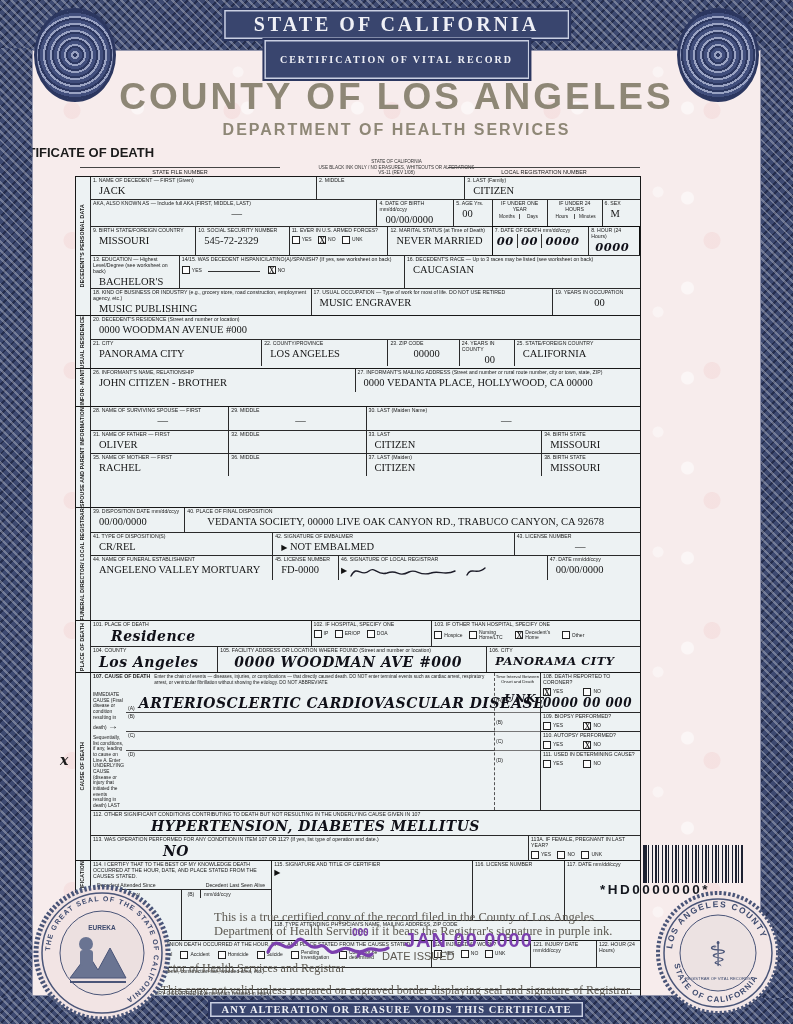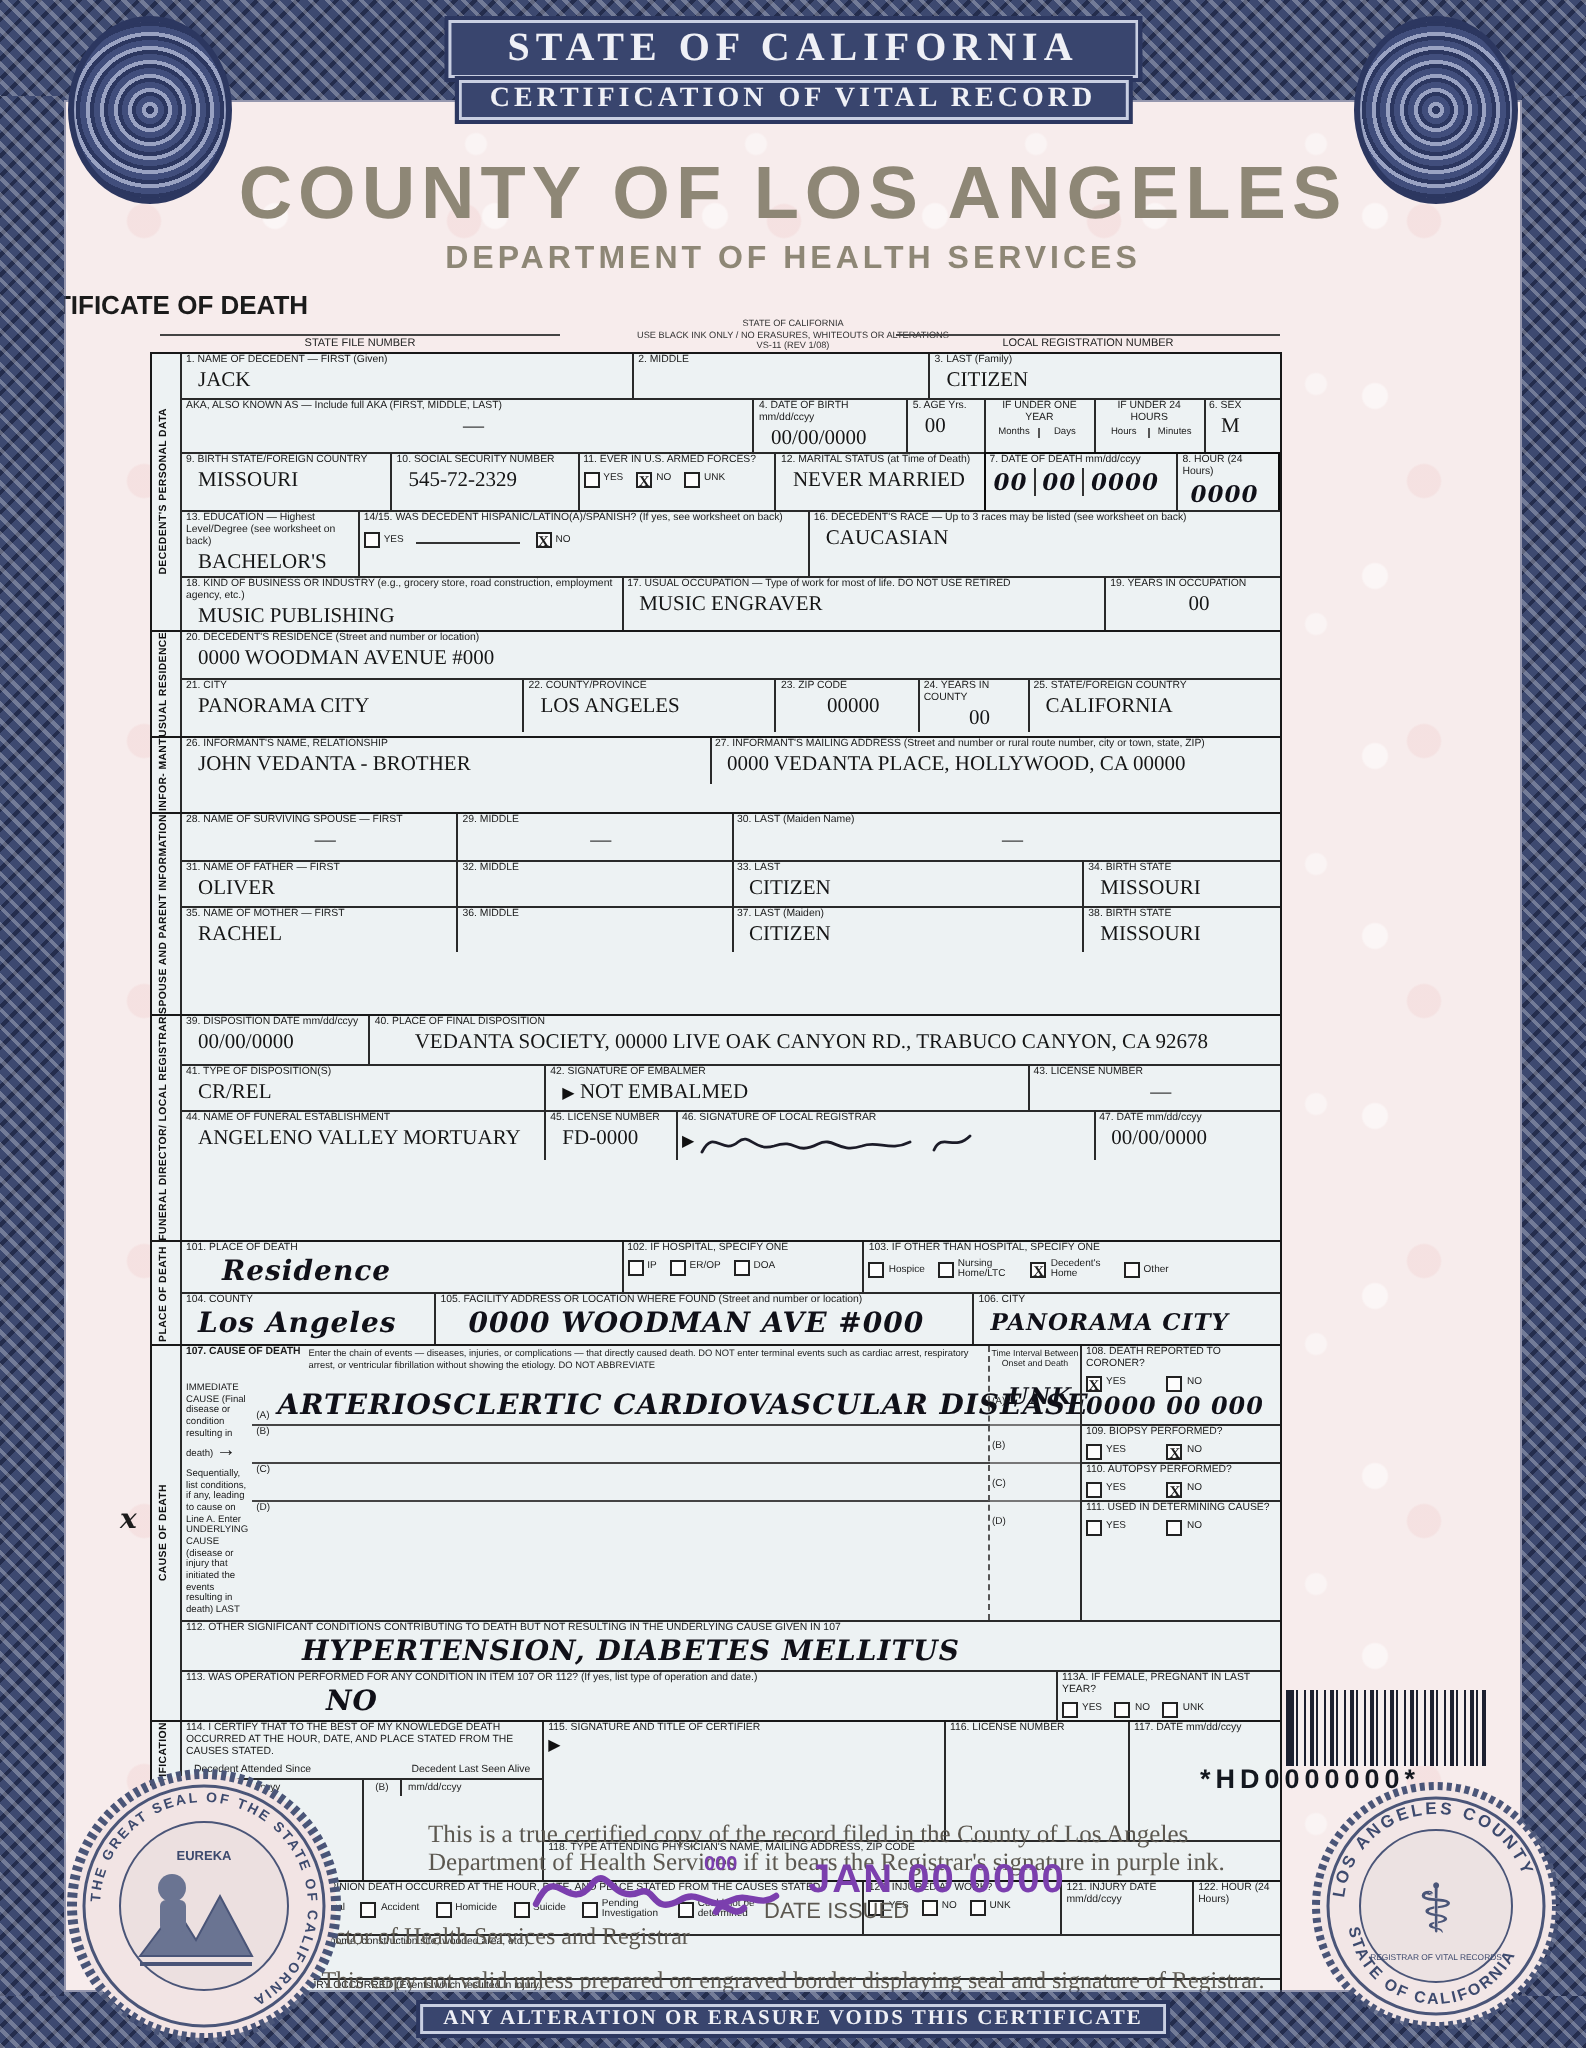--- a/index.html
+++ b/index.html
@@ -27,21 +27,21 @@
   .rosette{ position:absolute; width:82px; height:94px; border-radius:50%;
           background:repeating-radial-gradient(circle at 50% 50%, #2c3760 0 2px, #99a2c2 2px 4px, #414e7c 4px 7px);
           border:3px solid #2c3760; z-index:4;}
   .rosette-tl{ left:34px; top:8px;}
   .rosette-tr{ right:34px; top:8px;}
   .banner{ position:absolute; left:50%; transform:translateX(-50%);
           background:#39456e; color:#eff0f6; font-family:"Liberation Serif", serif;
           font-weight:bold; text-align:center; z-index:5;
           box-shadow:inset 0 0 0 1.5px #c9cfe2, 0 0 0 2px #2c3760;}
   .banner-1{ top:10px; font-size:20px; letter-spacing:3px; padding:3px 30px;}
-  .banner-2{ top:40px; font-size:14px; letter-spacing:2px; padding:2px 16px;}
+  .banner-2{ top:40px; font-size:10px; letter-spacing:2px; padding:14px 16px;}
   .banner-bottom{ bottom:7px; font-size:10.5px; letter-spacing:1px; padding:2px 12px;}
   
   .h-county{ position:absolute; left:0; right:0; top:76px; text-align:center;
           font-size:37px; font-weight:bold; letter-spacing:3px; color:#8e8776; z-index:2;}
   .h-dept{ position:absolute; left:0; right:0; top:121px; text-align:center;
           font-size:16px; font-weight:bold; letter-spacing:2px; color:#8e8776; z-index:2;}
   .h-cert{ position:absolute; left:0; right:0; top:145px; text-align:left;
           font-size:13px; font-weight:bold; color:#1b1b1b; z-index:2;}
   .h-sub{ position:absolute; left:0; right:0; top:159px; text-align:center;
           font-size:4.6px; color:#333; line-height:1.25; z-index:2;}
@@ -346,21 +346,21 @@
     </div>
 
     <div class="sec">
       <div class="vlab">
           <span>INFOR- MANT</span>
         </div>
       <div class="secbody">
         <div class="r" style="min-height:23px">
           <div class="c" style="width:48%">
               <span class="lbl">26. INFORMANT'S NAME, RELATIONSHIP</span>
-              <span class="v">JOHN VEDANTA - BROTHER</span>
+              <span class="v">JOHN CITIZEN - BROTHER</span>
             </div>
           <div class="c" style="width:52%">
               <span class="lbl">27. INFORMANT'S MAILING ADDRESS (Street and number or rural route number, city or town, state, ZIP)</span>
               <span class="v">0000 VEDANTA PLACE, HOLLYWOOD, CA 00000</span>
             </div>
         </div>
       </div>
     </div>
 
     <div class="sec">

